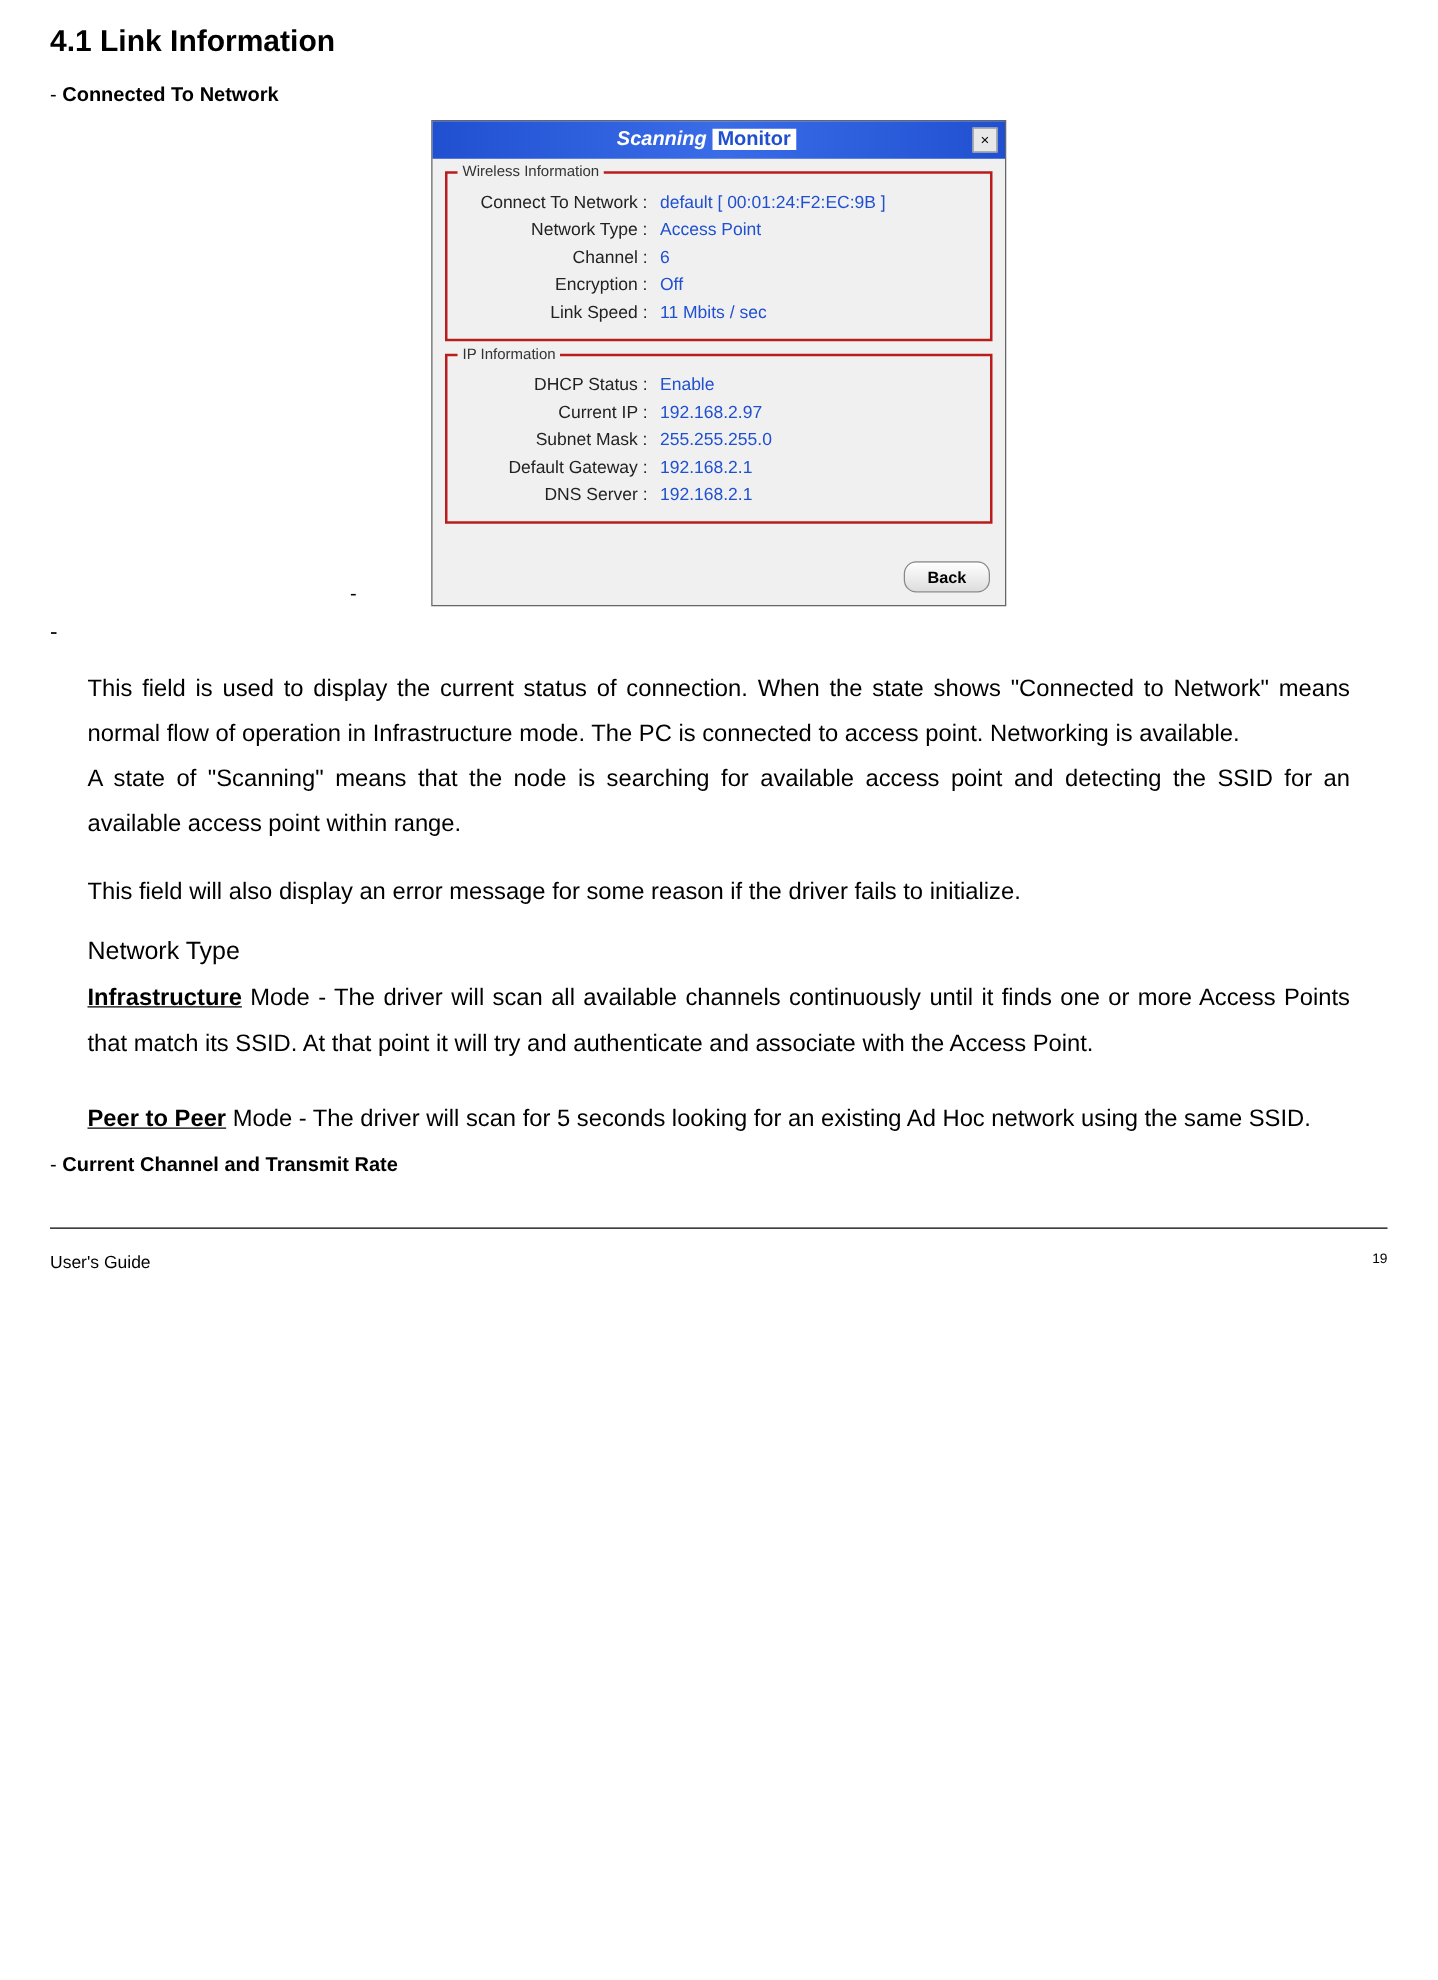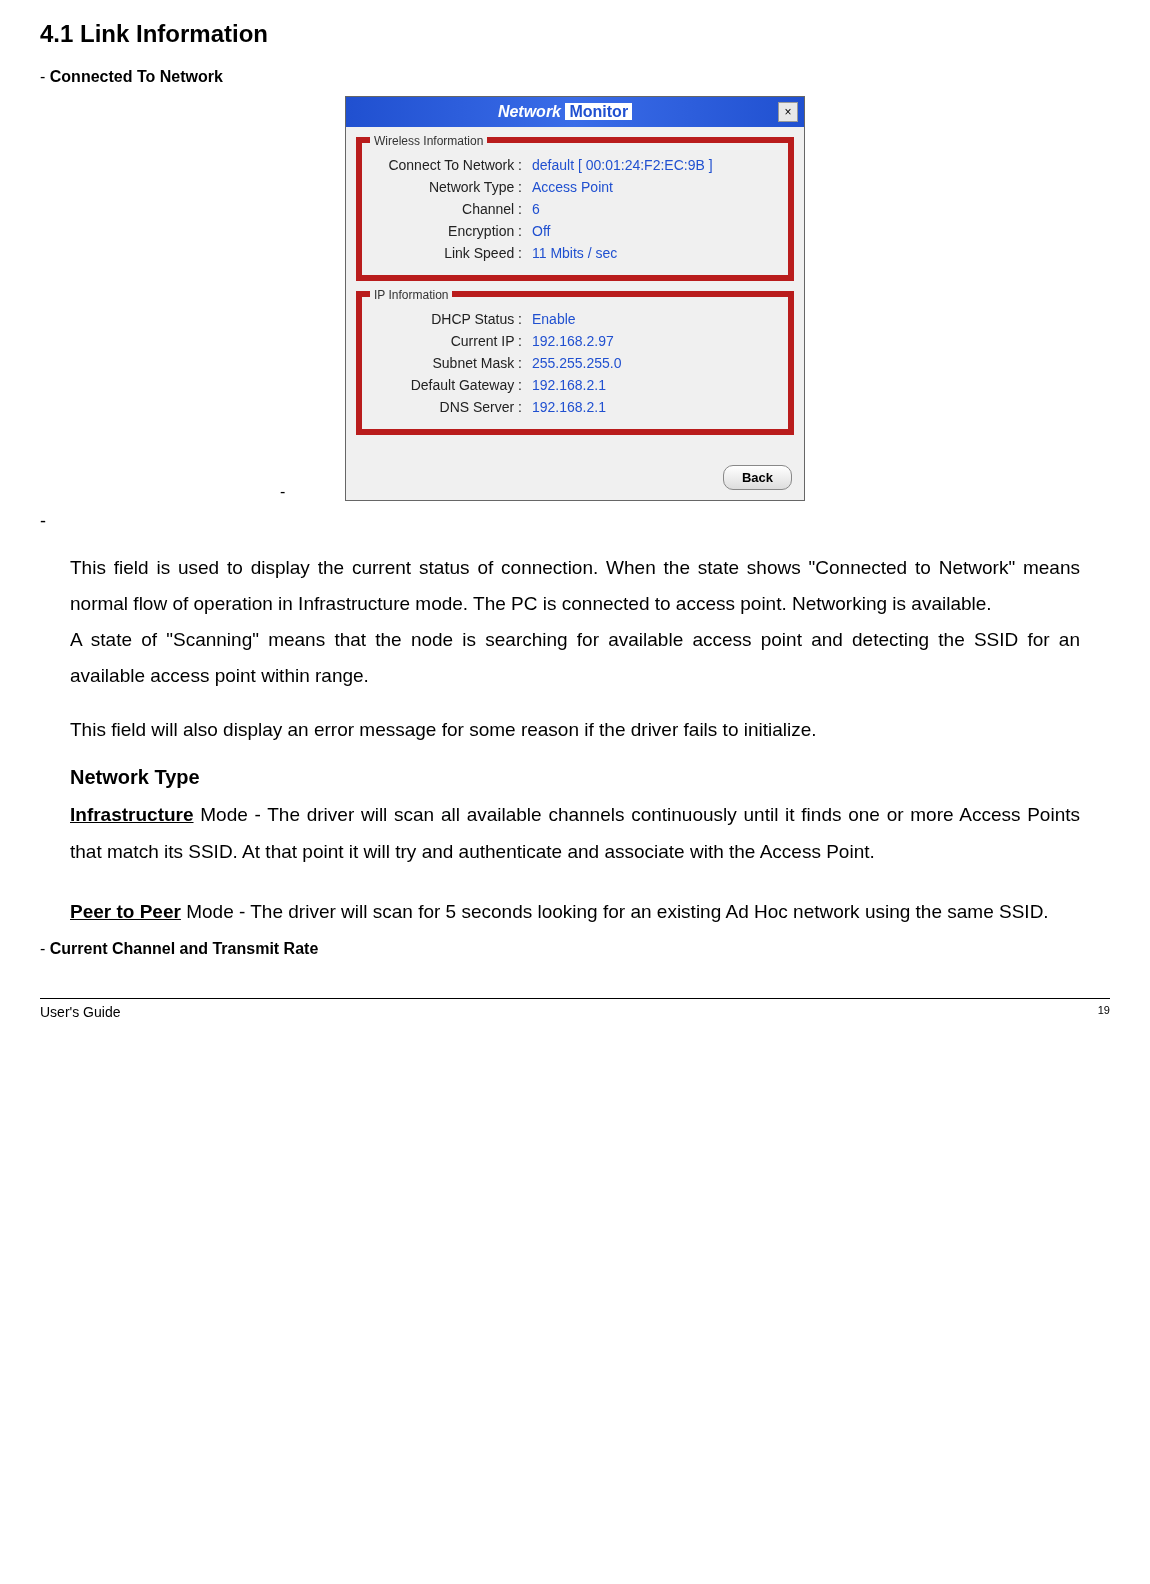--- a/index.html
+++ b/index.html
@@ -79,21 +79,21 @@
       height: 20px;
       background: #e8e8e8;
       border: 1px solid #999;
       display: flex;
       align-items: center;
       justify-content: center;
       font-size: 12px;
       cursor: pointer;
     }
     .groupbox {
-      border: 6px solid #b91c1c;
+      border: 2px solid #b91c1c;
       margin: 10px;
       padding: 8px 10px;
       position: relative;
       background: #f0f0f0;
     }
     .groupbox-title {
       position: absolute;
       top: -9px;
       left: 8px;
       background: #f0f0f0;
@@ -162,33 +162,33 @@
       margin: 18px 30px;
       text-align: justify;
     }
     .body-text-normal {
       font-size: 19px;
       line-height: 1.9;
       margin: 16px 30px;
     }
     .network-type-heading {
       font-size: 20px;
-      font-weight: bold;
+      font-weight: normal;
       margin: 18px 30px 8px;
     }
     .mode-text {
       font-size: 19px;
       line-height: 1.9;
       margin: 6px 30px;
       text-align: justify;
     }
     .footer-line {
       border-top: 1px solid #000;
       margin-top: 40px;
-      padding-top: 5px;
+      padding-top: 18px;
       display: flex;
       justify-content: space-between;
       font-size: 14px;
     }
     .footer-page {
       font-size: 11px;
     }
     .underline {
       text-decoration: underline;
     }
@@ -198,21 +198,21 @@
 
 <div class="section-title">4.1 Link Information</div>
 
 <div class="bullet-heading">Connected To Network</div>
 
 <div class="monitor-container">
   <span class="monitor-dash">-</span>
   <div class="monitor-window">
     <div class="title-bar">
       <div class="title-bar-text">
-        <span>Network</span>
+        <span>Scanning</span>
         <span class="monitor-word">Monitor</span>
       </div>
       <div class="close-btn">×</div>
     </div>
 
     <div class="groupbox">
       <div class="groupbox-title">Wireless Information</div>
       <div class="info-row">
         <div class="info-label">Connect To Network :</div>
         <div class="info-value">default [ 00:01:24:F2:EC:9B ]</div>

